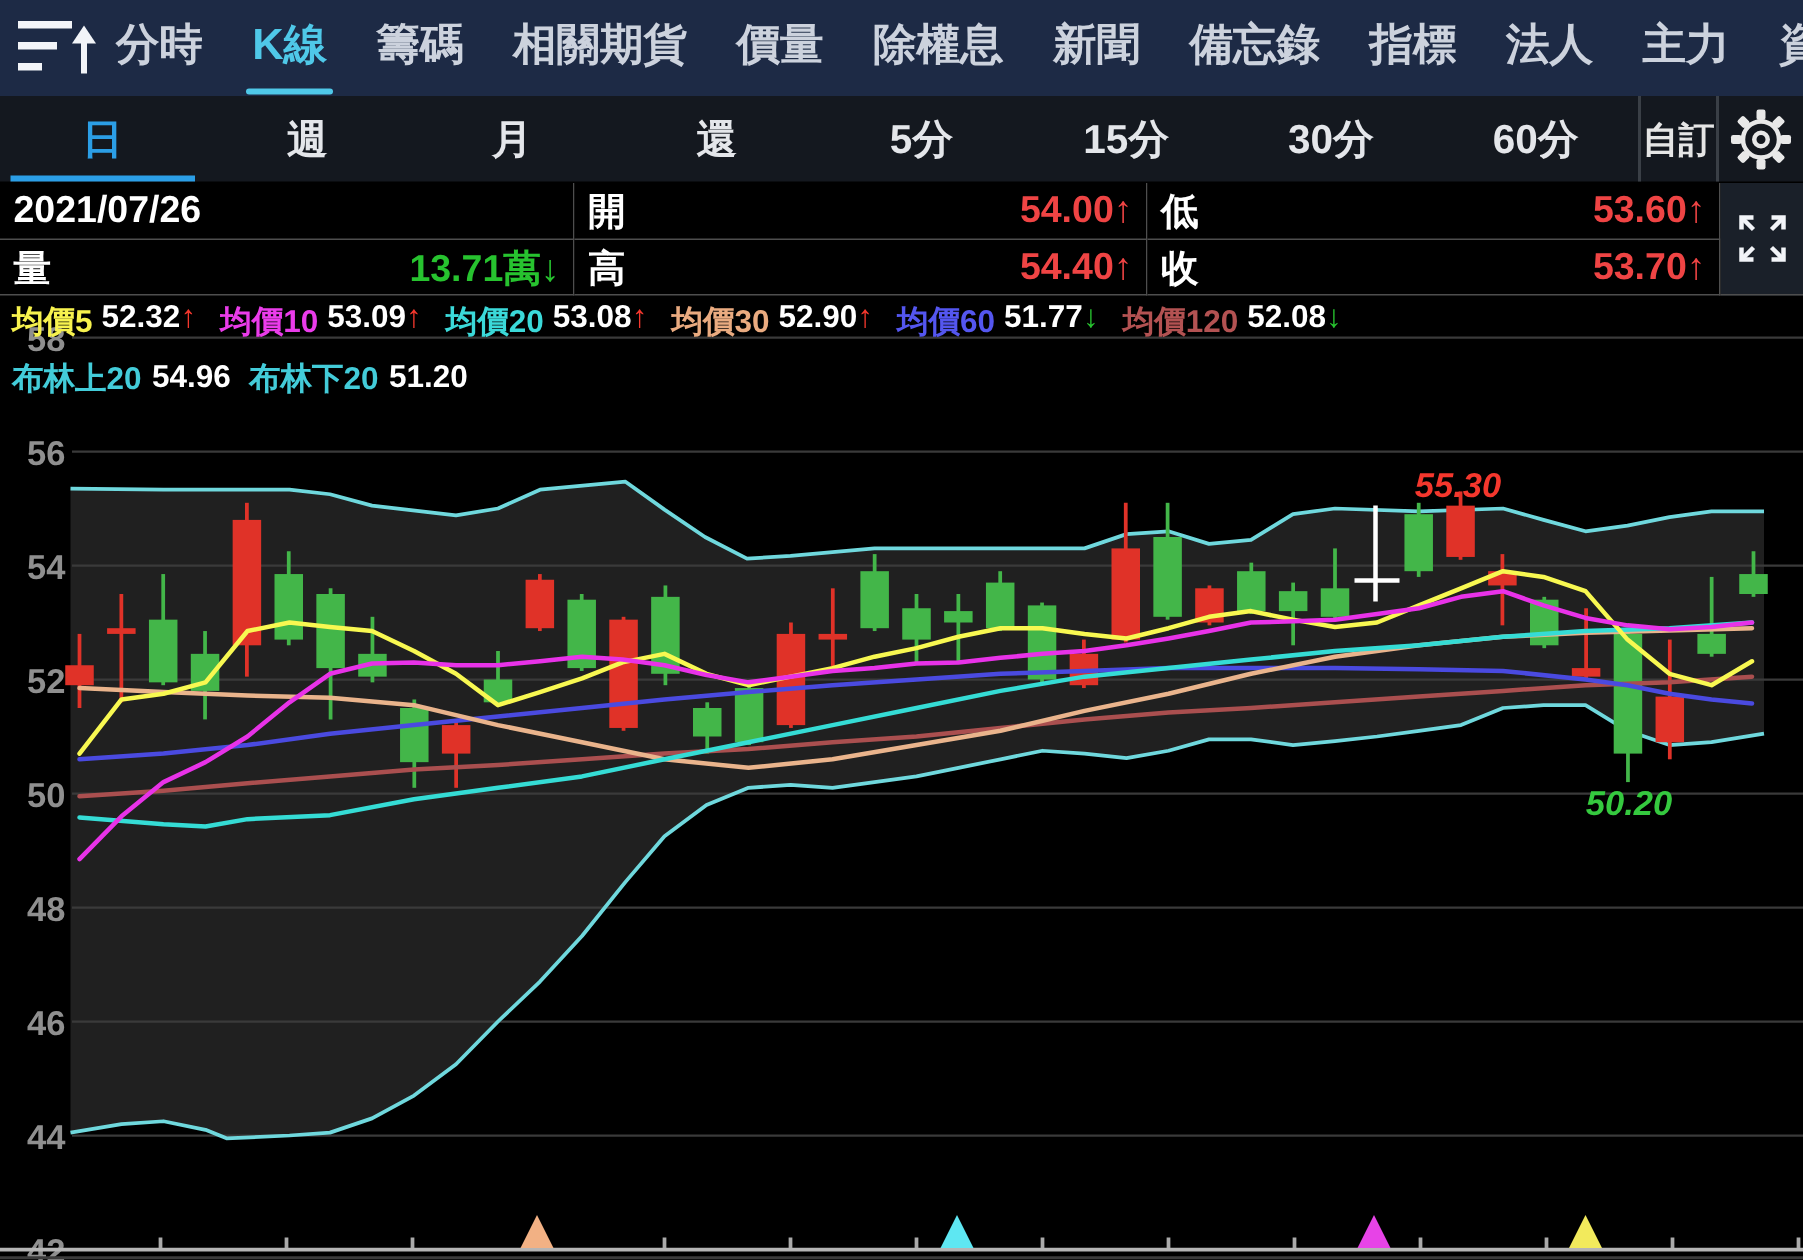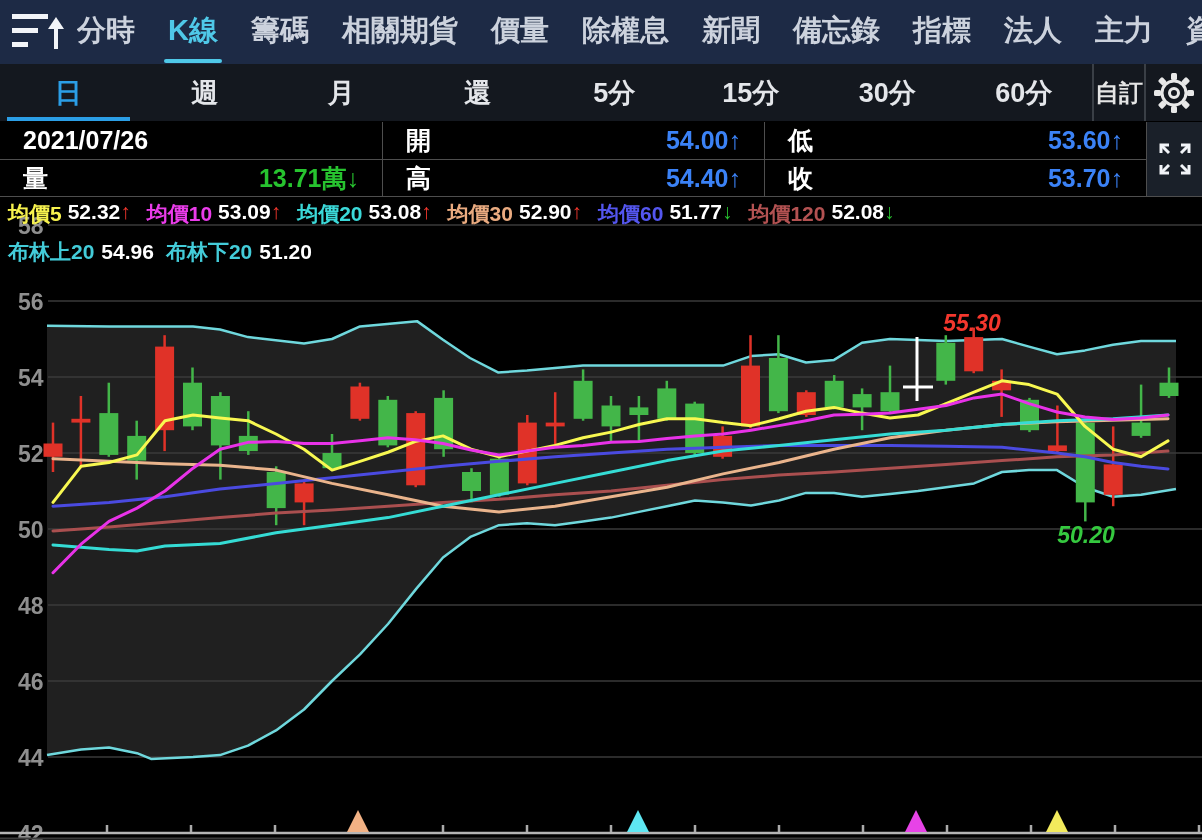--- a/index.html
+++ b/index.html
@@ -30,25 +30,25 @@
   .tf-custom { width:54px; border-left:2px solid #3a3f46; border-right:2px solid #3a3f46;
     display:flex; align-items:center; justify-content:center; font-size:24px; font-weight:700;
     color:#e5e5e5; cursor:pointer; }
   .tf-gear { flex:1; display:flex; align-items:center; justify-content:center; cursor:pointer; }
 
   
   .infogrid { position:absolute; left:0; top:122px; width:1202px; height:75px;
     background:#000; display:grid; grid-template-columns:383px 382px 382px 55px;
     grid-template-rows:38px 37px; z-index:5; }
   .icell { border:1px solid #4e4e4e; border-top:none; border-left:none; display:flex;
-    align-items:center; justify-content:space-between; padding:0 23px; background:#000; }
+    align-items:center; justify-content:space-between; padding:0 9px; background:#000; }
   .icell:nth-child(1){ border-left:none; }
   .ilabel { font-size:25px; font-weight:700; color:#fff; }
   .ival { font-size:25px; font-weight:700; }
-  .ival.red { color:#3b82f6; }
+  .ival.red { color:#ef4444; }
   .ival.green { color:#27c32f; }
   .expand-cell { grid-row:1 / span 2; grid-column:4; background:#1a2029;
     display:flex; align-items:center; justify-content:center; border-bottom:1px solid #4e4e4e; cursor:pointer; }
 
   
   .ma-row { position:absolute; left:8px; top:199px; height:30px; display:flex; gap:16px;
     align-items:center; z-index:4; white-space:nowrap; }
   .ma-item { font-size:21px; font-weight:700; display:flex; gap:6px; align-items:flex-start; }
   .boll-row { position:absolute; left:8px; top:238px; height:28px; display:flex; gap:12px;
     align-items:center; z-index:4; white-space:nowrap; }

